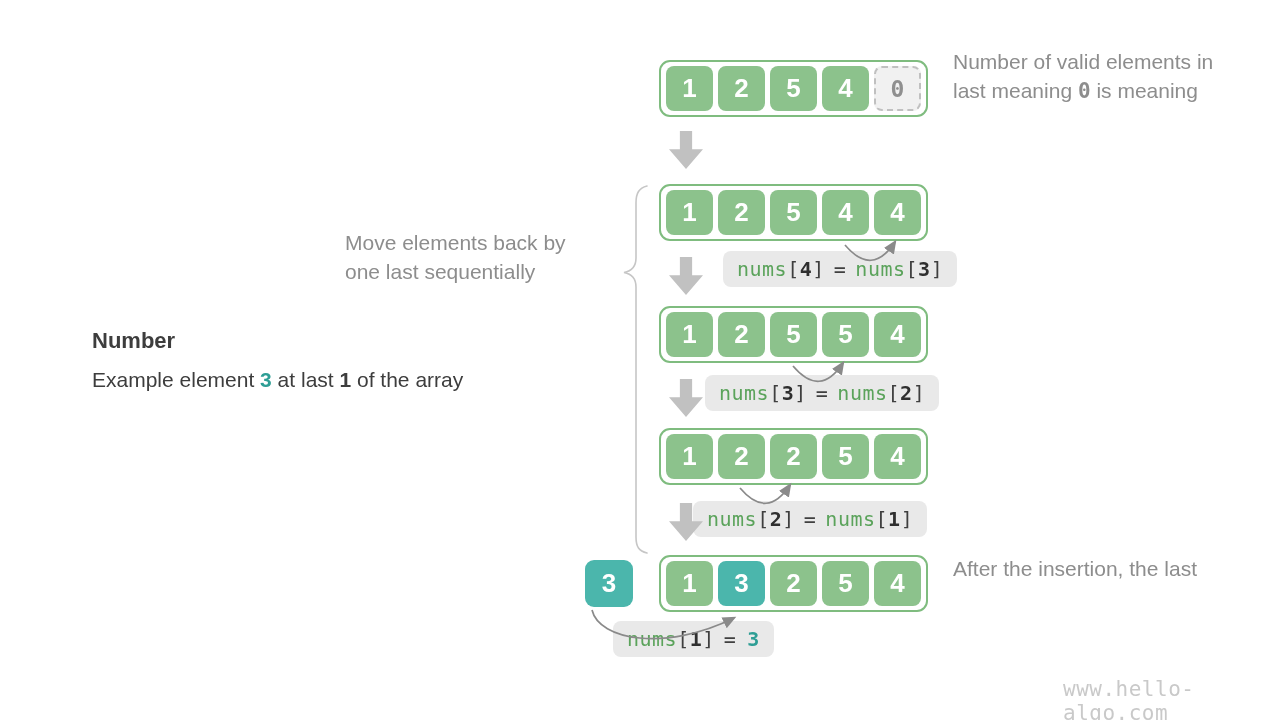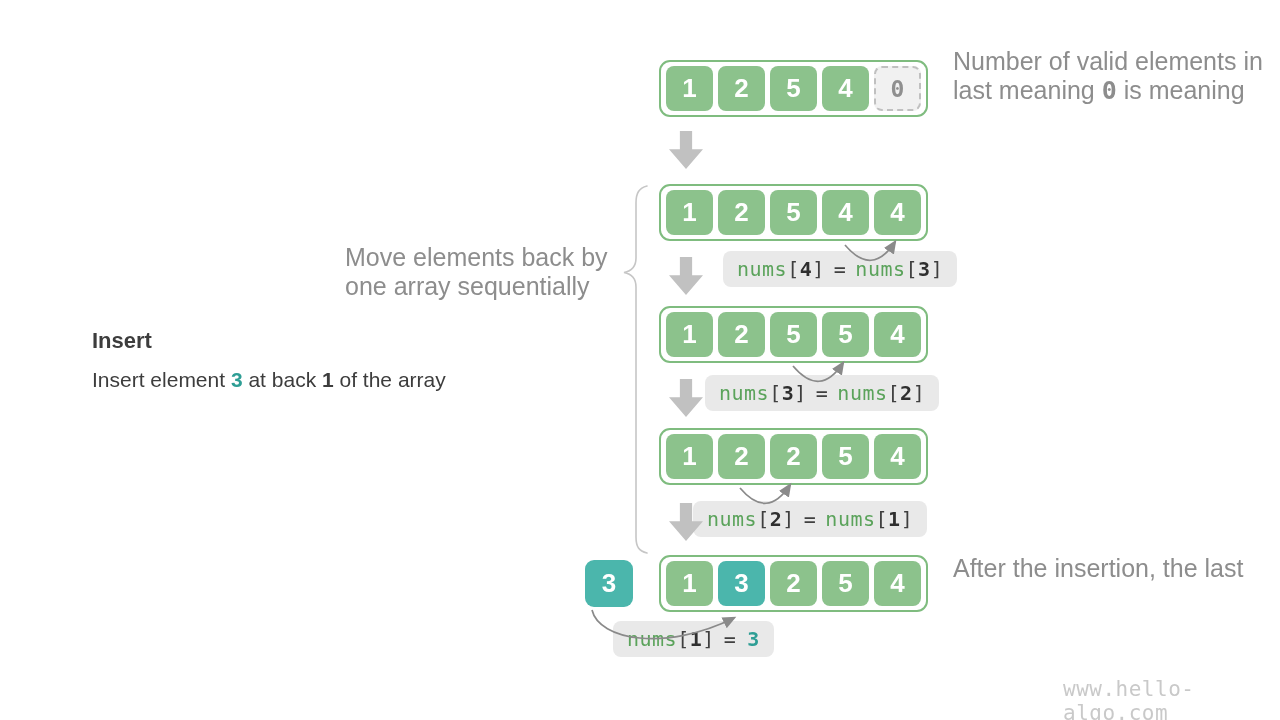--- a/index.html
+++ b/index.html
@@ -26,53 +26,53 @@
   .codelabel .g{color:#5BA35B;}
   .codelabel .d{font-weight:bold;color:#2F2F2F;}
   .codelabel .eq{margin:0 9px;}
   .codelabel .t{color:#2E9E95;font-weight:bold;margin-left:2px;}
 
   
   .down-arrow{position:absolute;width:34px;height:38px;background:#C1C1C1;z-index:5;
         clip-path:polygon(32% 0,68% 0,68% 48%,100% 48%,50% 100%,0 48%,32% 48%);}
 
   
-  .note{position:absolute;color:#8D8D8D;font-size:25px;line-height:29px;z-index:1;}
+  .note{position:absolute;color:#8D8D8D;font-size:21px;line-height:29px;z-index:1;}
   .note .mono0{font-family:"DejaVu Sans Mono",monospace;font-weight:bold;}
   .example-title{position:absolute;color:#3D3D3D;font-size:22px;font-weight:bold;z-index:1;}
   .example-line{position:absolute;color:#3D3D3D;font-size:21px;z-index:1;}
   .example-line .t3{color:#2E9E95;font-weight:bold;}
   .example-line .b1{font-weight:bold;}
   .watermark{position:absolute;color:#C9C9C9;font-family:"DejaVu Sans Mono",monospace;
         font-size:21px;letter-spacing:.5px;z-index:1;}
 
   .overlay{position:absolute;left:0;top:0;z-index:4;pointer-events:none;}
 </style>
 </head>
 <body>
 
 <div class="canvas">
 
   <div class="note" style="left:953px;top:47px;">
     <div><span>Number of valid elements in</span></div>
     <div><span>last meaning </span><span class="mono0">0</span><span> is meaning</span></div>
   </div>
 
-  <div class="note" style="left:345px;top:243px;">
+  <div class="note" style="left:345px;top:228px;">
     <div><span>Move elements back by</span></div>
-    <div><span>one array sequentially</span></div>
+    <div><span>one last sequentially</span></div>
   </div>
 
   <div class="note" style="left:953px;top:554px;">
     <div><span>After the insertion, the last</span></div>
   </div>
 
-  <div class="example-title" style="left:92px;top:328px;">Insert</div>
+  <div class="example-title" style="left:92px;top:328px;">Number</div>
   <div class="example-line" style="left:92px;top:368px;">
-    <span>Insert element </span><span class="t3">3</span><span> at back </span><span class="b1">1</span><span> of the array</span>
+    <span>Example element </span><span class="t3">3</span><span> at last </span><span class="b1">1</span><span> of the array</span>
   </div>
 
   <div class="array" style="left:659px;top:60px;">
     <div class="cell">1</div>
     <div class="cell">2</div>
     <div class="cell">5</div>
     <div class="cell">4</div>
     <div class="cell invalid">0</div>
   </div>
 

